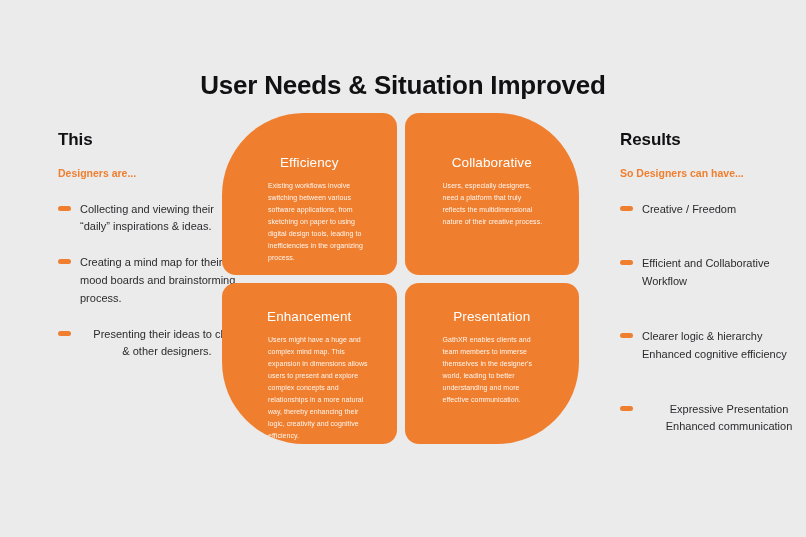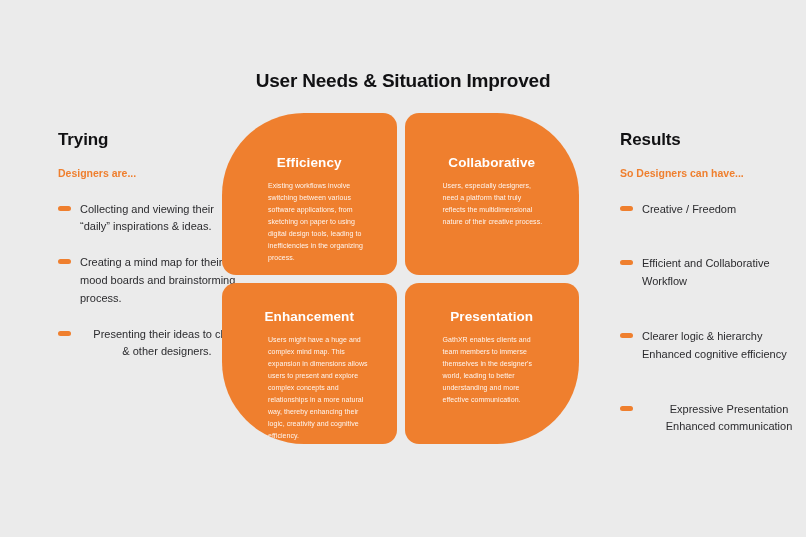--- a/index.html
+++ b/index.html
@@ -16,21 +16,21 @@
     position: relative;
   }
 
   
   .page-title {
     position: absolute;
     top: 70px;
     left: 0;
     width: 806px;
     text-align: center;
-    font-size: 19px;
+    font-size: 26px;
     font-weight: bold;
     letter-spacing: -0.2px;
     color: #111113;
   }
 
   
   .col {
     position: absolute;
     top: 131px;
     width: 196px;
@@ -103,21 +103,21 @@
     overflow: hidden;
   }
   .petal-tl { border-radius: 82px 14px 14px 14px; }
   .petal-tr { border-radius: 14px 82px 14px 14px; }
   .petal-bl { border-radius: 14px 14px 14px 82px; }
   .petal-br { border-radius: 14px 14px 82px 14px; }
 
   .petal-title {
     color: #ffffff;
     font-size: 13.5px;
-    font-weight: bold;
+    font-weight: normal;
     text-align: center;
     letter-spacing: 0.1px;
     margin: 0;
   }
   .petal-tl .petal-title,
   .petal-tr .petal-title { padding-top: 42px; }
   .petal-bl .petal-title,
   .petal-br .petal-title { padding-top: 26px; }
 
   .petal-body {
@@ -132,21 +132,21 @@
   .petal-bl .petal-body { padding-left: 22px; padding-right: 2px; }
   .petal-tr .petal-body,
   .petal-br .petal-body { padding-left: 14px; padding-right: 10px; }
 </style>
 </head>
 <body>
 
 <div class="page-title">User Needs &amp; Situation Improved</div>
 
 <div class="col col-needs">
-  <div class="col-heading">Trying</div>
+  <div class="col-heading">This</div>
   <div class="col-sub">Designers are...</div>
   <ul class="bullet-list">
     <li class="bullet-item">
       <span class="bullet-dot"></span>
       <span class="bullet-text">Collecting and viewing their
 “daily” inspirations &amp; ideas.</span>
     </li>
     <li class="bullet-item">
       <span class="bullet-dot"></span>
       <span class="bullet-text">Creating a mind map for their

